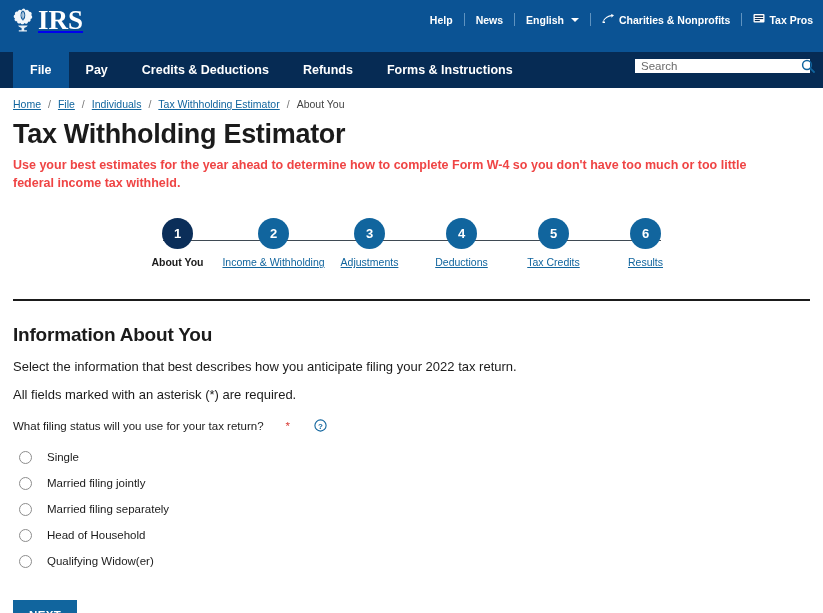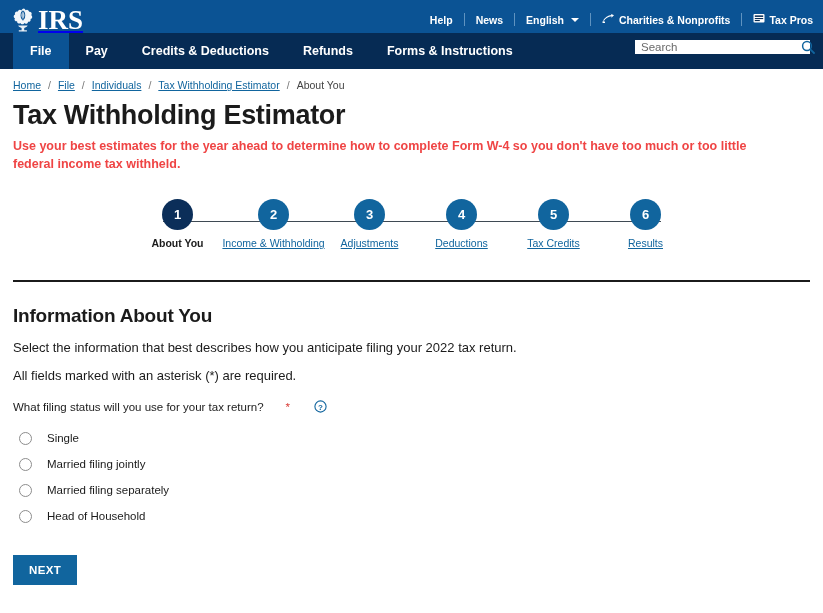--- a/index.html
+++ b/index.html
@@ -13,21 +13,21 @@
     overflow: hidden;
     background: #ffffff;
     font-family: "Liberation Sans", sans-serif;
     color: #1b1b1b;
     -webkit-font-smoothing: antialiased;
   }
 
   
   .topbar {
     position: relative;
-    height: 33px;
+    height: 52px;
     background: #0b5394;
   }
   .logo {
     position: absolute;
     left: 9px;
     top: 5px;
     display: flex;
     align-items: center;
     height: 30px;
   }
@@ -476,17 +476,21 @@
       <span class="radio-label">Married filing jointly</span>
     </div>
     <div class="radio-row">
       <span class="radio-dot"></span>
       <span class="radio-label">Married filing separately</span>
     </div>
     <div class="radio-row">
       <span class="radio-dot"></span>
       <span class="radio-label">Head of Household</span>
     </div>
+    <div class="radio-row">
+      <span class="radio-dot"></span>
+      <span class="radio-label">Qualifying Widow(er)</span>
+    </div>
   </div>
 
   <button class="next-btn">NEXT</button>
 
 </div>
 
 </body></html>

